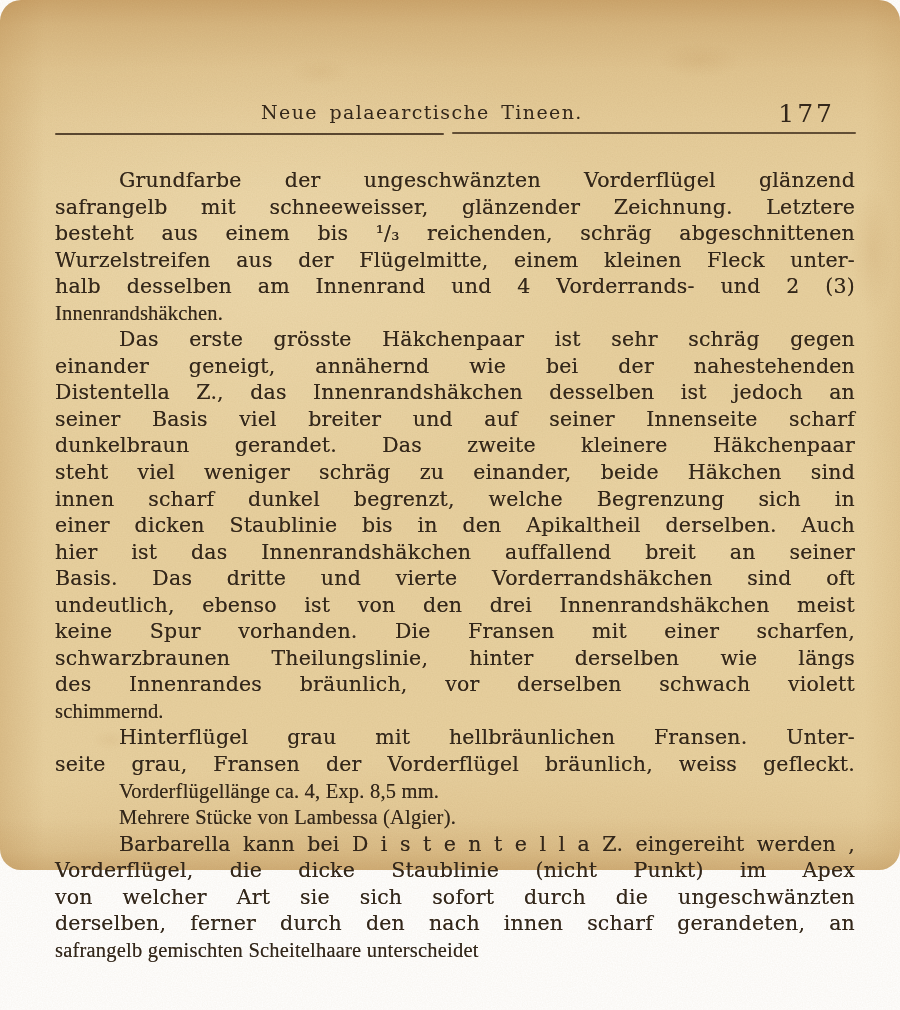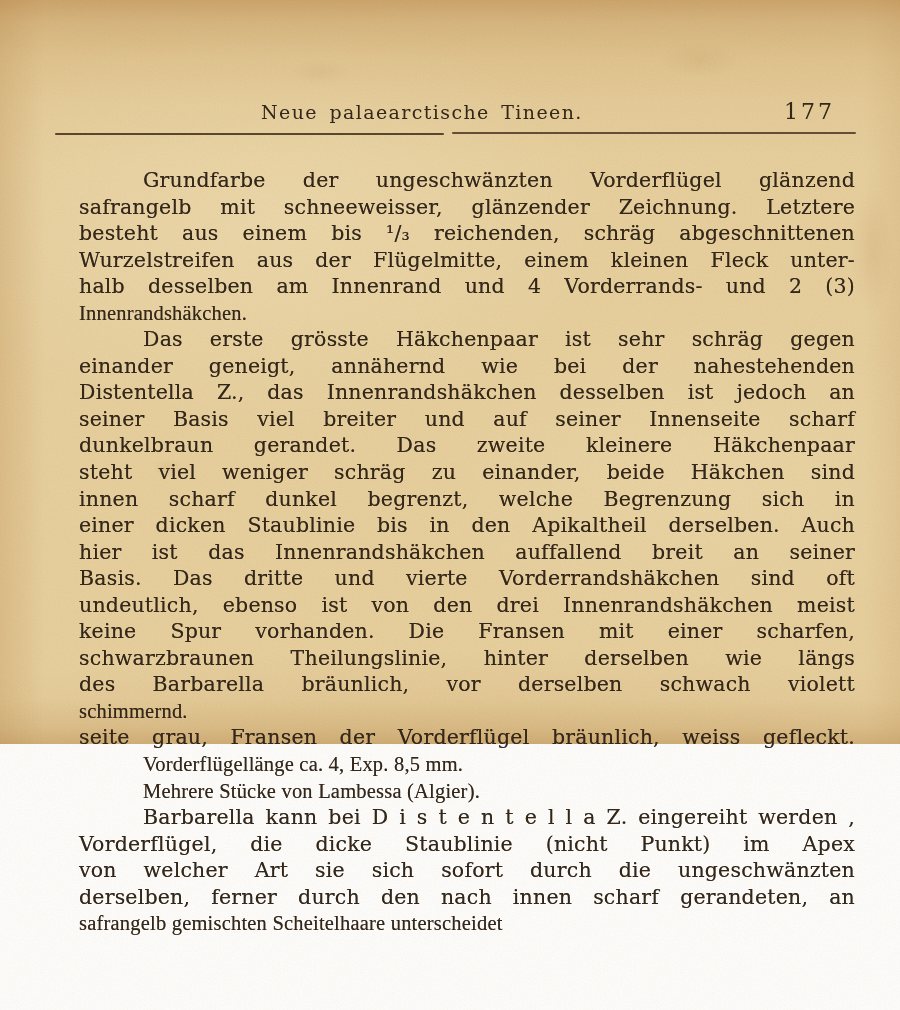--- a/index.html
+++ b/index.html
@@ -1,31 +1,32 @@
 <!DOCTYPE html>
 <html><head>
 <meta charset="utf-8">
 <style>
   html,body{margin:0;padding:0;}
   body{
     width:900px;height:1010px;overflow:hidden;
     font-family:"DejaVu Serif","Liberation Serif",serif;
   }
   .page{
-    position:relative;width:900px;height:744px;
+    position:relative;width:900px;height:870px;
     background-color:#e8d1a0;
     background-image:
       linear-gradient(180deg, rgba(178,124,60,0.50) 0%, rgba(185,134,70,0.34) 3%, rgba(198,152,88,0.20) 8%, rgba(210,170,110,0.10) 14%, rgba(0,0,0,0) 22%),
       linear-gradient(0deg, rgba(172,120,56,0.30) 0%, rgba(176,126,62,0.14) 2.2%, rgba(0,0,0,0) 6%),
       linear-gradient(90deg, rgba(176,124,60,0.22) 0%, rgba(0,0,0,0) 5%),
       linear-gradient(270deg, rgba(190,144,82,0.16) 0%, rgba(0,0,0,0) 4%),
       radial-gradient(55% 40% at 30% 30%, rgba(255,246,218,0.22), rgba(0,0,0,0) 70%),
       radial-gradient(40% 30% at 78% 64%, rgba(255,244,212,0.14), rgba(0,0,0,0) 75%),
       radial-gradient(140% 28% at 50% 104%, rgba(186,136,72,0.24), rgba(0,0,0,0) 60%);
     color:#33271a;
+    border-radius:21px;
   }
   .blotches{
     position:absolute;inset:0;pointer-events:none;
     background-image:
       radial-gradient(22px 14px at 168px 468px, rgba(160,108,50,0.10), rgba(0,0,0,0) 70%),
       radial-gradient(30px 90px at 872px 250px, rgba(170,118,58,0.12), rgba(0,0,0,0) 72%),
       radial-gradient(60px 26px at 700px 60px, rgba(165,112,52,0.10), rgba(0,0,0,0) 70%),
       radial-gradient(44px 20px at 320px 72px, rgba(165,112,52,0.08), rgba(0,0,0,0) 70%),
       radial-gradient(26px 16px at 110px 740px, rgba(160,108,50,0.07), rgba(0,0,0,0) 70%),
       radial-gradient(80px 30px at 520px 1000px, rgba(150,98,44,0.14), rgba(0,0,0,0) 75%);
@@ -37,36 +38,35 @@
   .header{
     position:absolute;left:55px;top:101px;width:800px;height:26px;
     font-size:19px;
   }
   .title{
     position:absolute;left:206px;top:0;
     letter-spacing:1.4px;word-spacing:4px;
   }
   .pagenum{
     position:absolute;right:20px;top:-2px;
-    font-size:22px;letter-spacing:3px;
+    font-size:25px;letter-spacing:3px;
   }
   .rule-seg{
     position:absolute;height:2px;background:#453320;border-radius:1px;
   }
   .rule-seg.seg1{left:55px;top:133px;width:389px;opacity:.88;}
   .rule-seg.seg2{left:452px;top:132px;width:404px;opacity:.82;}
   .body-text{
     position:absolute;left:55px;top:167px;width:800px;
   }
   .line{
     font-size:20.5px;line-height:26.55px;
     text-align:justify;text-align-last:justify;
     letter-spacing:0.2px;
     text-shadow:0 0 0.5px rgba(51,39,26,0.6);
-    margin-left:24px;
   }
   .line.noj{text-align-last:left;font-family:Liberation Serif, serif;}
   .line.indent{text-indent:64px;}
 </style>
 </head>
 <body>
 
 <div class="page">
 
   <svg class="grain" width="900" height="1010">
@@ -103,24 +103,25 @@
         <div class="line">seiner Basis viel breiter und auf seiner Innenseite scharf</div>
         <div class="line">dunkelbraun gerandet.  Das zweite kleinere Häkchenpaar</div>
         <div class="line">steht viel weniger schräg zu einander, beide Häkchen sind</div>
         <div class="line">innen scharf dunkel begrenzt, welche Begrenzung sich in</div>
         <div class="line">einer dicken Staublinie bis in den Apikaltheil derselben.  Auch</div>
         <div class="line">hier ist das Innenrandshäkchen auffallend breit an seiner</div>
         <div class="line">Basis.  Das dritte und vierte Vorderrandshäkchen sind oft</div>
         <div class="line">undeutlich, ebenso ist von den drei Innenrandshäkchen meist</div>
         <div class="line">keine Spur vorhanden.  Die Fransen mit einer scharfen,</div>
         <div class="line">schwarzbraunen Theilungslinie, hinter derselben wie längs</div>
-        <div class="line">des Barbarella bräunlich, vor derselben schwach violett</div>
+        <div class="line">des Innenrandes bräunlich, vor derselben schwach violett</div>
         <div class="line noj">schimmernd.</div>
       </div>
       <div class="paragraph">
+        <div class="line indent">Hinterflügel grau mit hellbräunlichen Fransen.  Unter-</div>
         <div class="line">seite grau, Fransen der Vorderflügel bräunlich, weiss gefleckt.</div>
       </div>
       <div class="paragraph">
         <div class="line indent noj">Vorderflügellänge ca. 4, Exp. 8,5 mm.</div>
       </div>
       <div class="paragraph">
         <div class="line indent noj">Mehrere Stücke von Lambessa (Algier).</div>
       </div>
       <div class="paragraph">
         <div class="line indent">Barbarella kann bei D i s t e n t e l l a Z. eingereiht werden ,</div>

